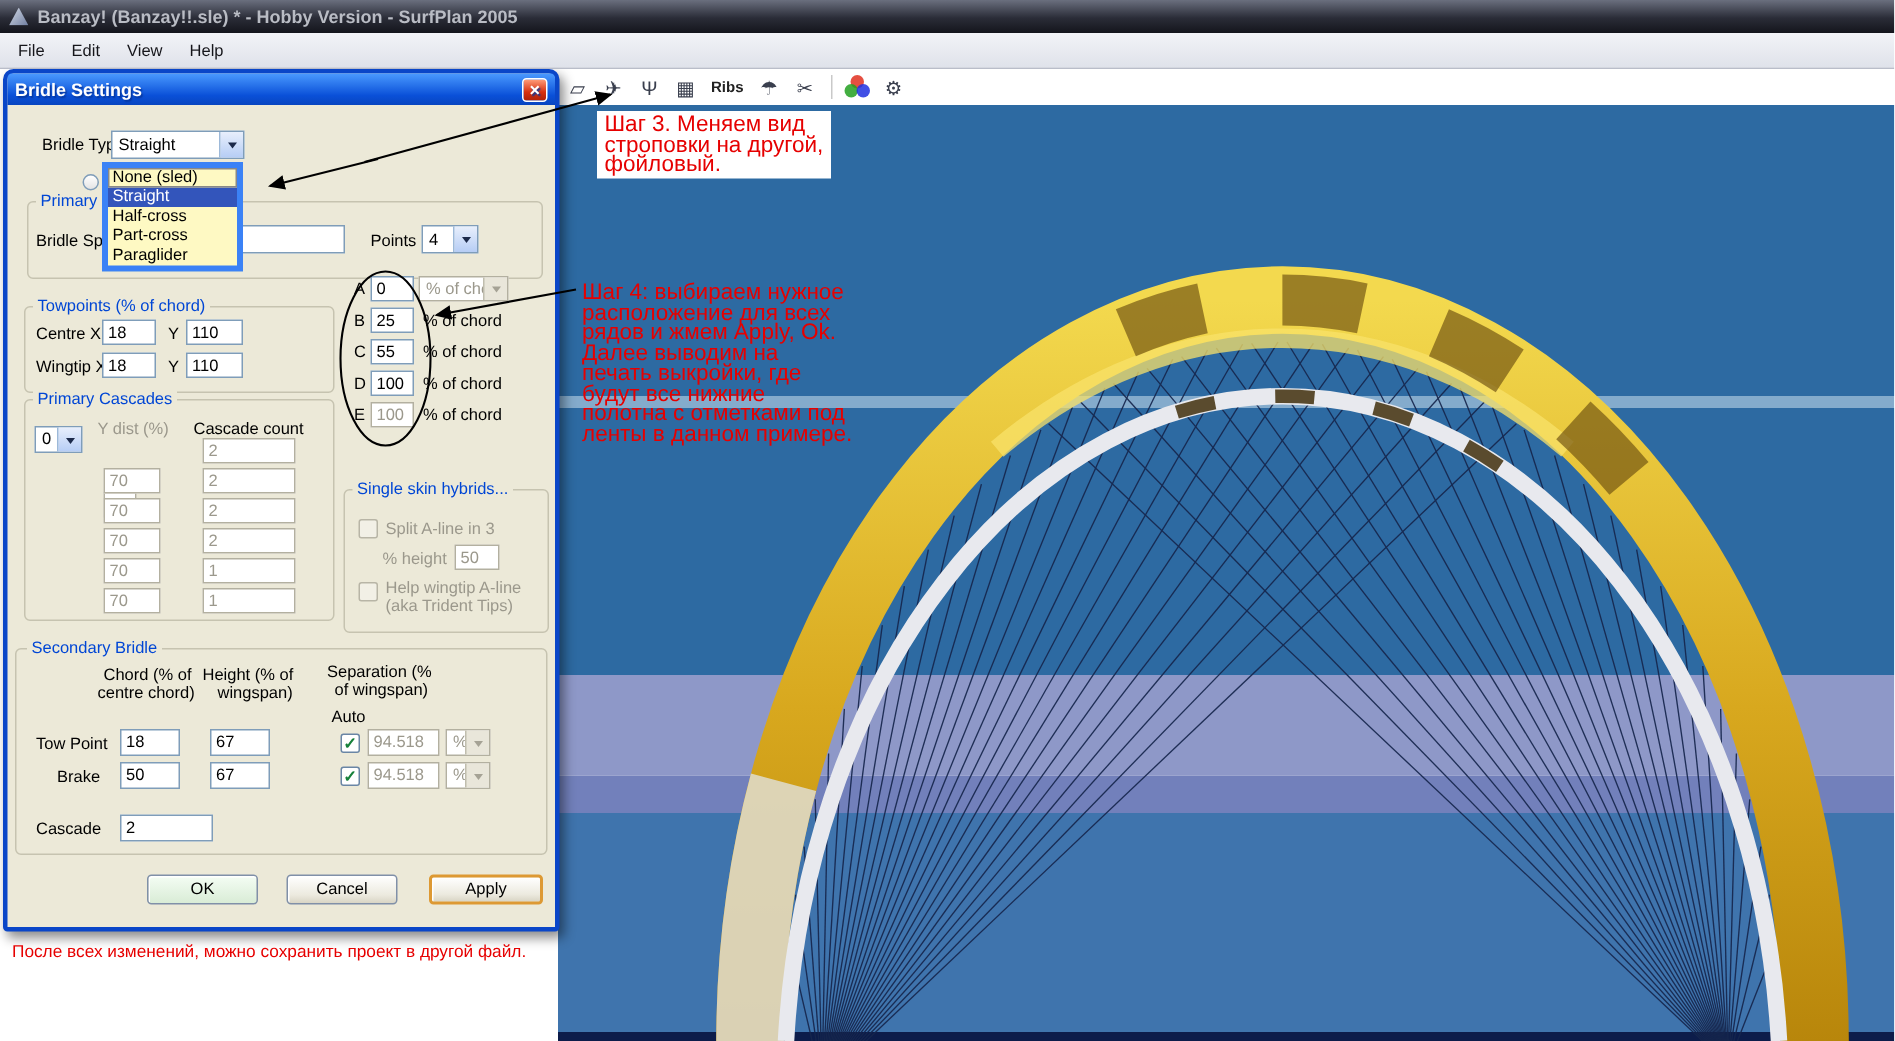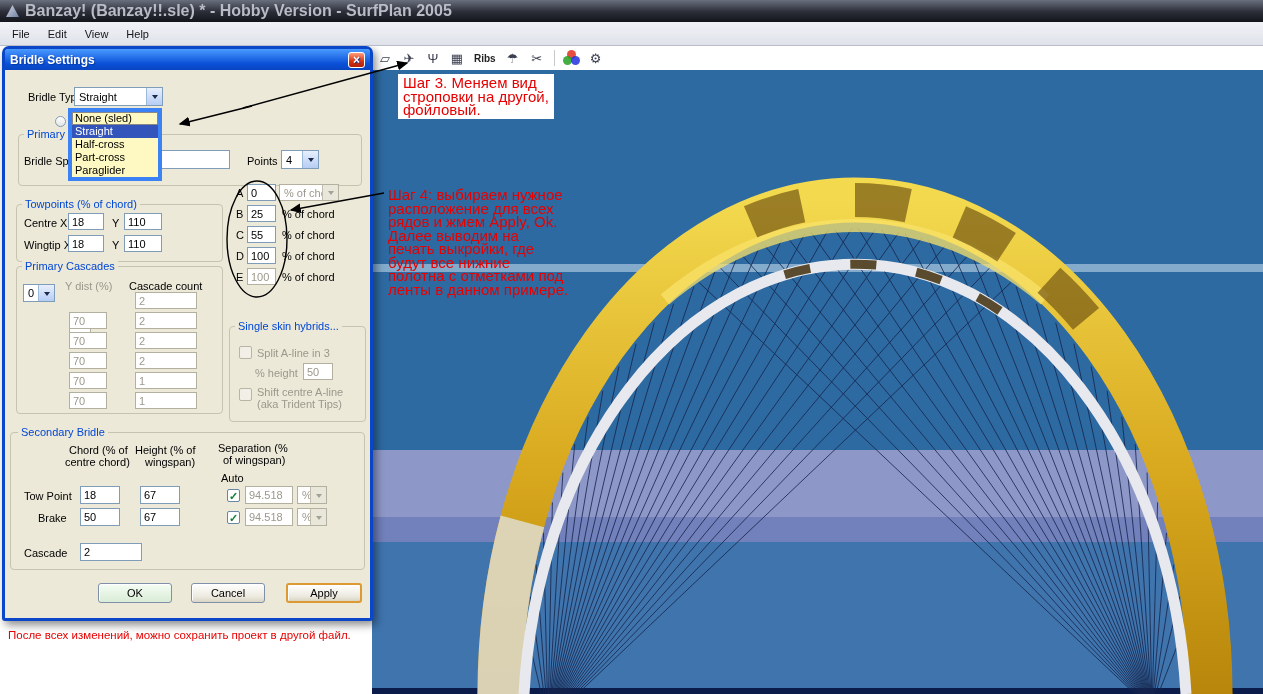--- a/index.html
+++ b/index.html
@@ -4,21 +4,21 @@
 <style>
   * { margin:0; padding:0; box-sizing:border-box; }
   html,body { width:1263px; height:694px; }
   body { font-family:"Liberation Sans", sans-serif; font-size:11px; background:#fff; overflow:hidden; }
   .screen { position:relative; width:1263px; height:694px; background:#fff; overflow:hidden; }
 
   
   .titlebar { position:absolute; left:0; top:0; width:100%; height:22px;
     background:linear-gradient(180deg,#6a6f7e 0%,#2a2c37 55%,#14151c 100%);
     display:flex; align-items:center; gap:6px; padding:0 6px;
-    color:#b9bcc4; font-weight:bold; font-size:16px; z-index:50; }
+    color:#b9bcc4; font-weight:bold; font-size:12px; z-index:50; }
   .app-icon { width:13px; height:12px; background:linear-gradient(135deg,#d5dbe6,#6f7ea0); clip-path:polygon(50% 0,100% 100%,0 100%); }
   .menubar { position:absolute; top:22px; left:0; width:100%; height:24px;
     background:linear-gradient(#f2f3f7,#dfe2ea); border-bottom:1px solid #b9bdc9;
     display:flex; align-items:center; padding:0 3px; color:#15151a; z-index:49; }
   .menu-item { padding:4px 9px; }
   .toolbar { position:absolute; top:46px; left:0; width:100%; height:24px; background:#fff; z-index:10; }
   .tb-icons { position:absolute; left:374px; top:1px; height:22px; display:flex; align-items:center; gap:2px; }
   .tbi { width:22px; height:21px; display:flex; align-items:center; justify-content:center; font-size:13px; color:#3a3f4e; }
   .tbi.ribs { width:auto; padding:0 4px; font-size:10px; font-weight:bold; color:#222; }
   .tb-sep { width:1px; height:16px; background:#c9c9c9; margin:0 4px; }
@@ -296,21 +296,21 @@
       <input class="inp dis" style="left: 64px; top: 322px; width: 38px; height: 17px;" value="70">
       <input class="inp dis" style="left: 130px; top: 322px; width: 62px; height: 17px;" value="1">
 
       <div class="grp" style="left:224px;top:256px;width:137px;height:96px;"></div>
       <span class="grp-title" style="left:230px;top:250px;">Single skin hybrids...</span>
       <span class="cb dis" style="left:234px;top:276px;"></span>
       <span class="lbl gray" style="left:252px;top:277px;">Split A-line in 3</span>
       <span class="lbl gray" style="left:250px;top:297px;">% height</span>
       <input class="inp dis" style="left: 298px; top: 293px; width: 30px; height: 17px;" value="50">
       <span class="cb dis" style="left:234px;top:318px;"></span>
-      <span class="lbl gray" style="left:252px;top:316px;">Shift centre A-line</span>
+      <span class="lbl gray" style="left:252px;top:316px;">Help wingtip A-line</span>
       <span class="lbl gray" style="left:252px;top:328px;">(aka Trident Tips)</span>
 
       <div class="grp" style="left:5px;top:362px;width:355px;height:138px;"></div>
       <span class="grp-title" style="left:13px;top:356px;">Secondary Bridle</span>
       <span class="lbl" style="left:64px;top:374px;">Chord (% of</span>
       <span class="lbl" style="left:60px;top:386px;">centre chord)</span>
       <span class="lbl" style="left:130px;top:374px;">Height (% of</span>
       <span class="lbl" style="left:140px;top:386px;">wingspan)</span>
       <span class="lbl" style="left:213px;top:372px;">Separation (%</span>
       <span class="lbl" style="left:218px;top:384px;">of wingspan)</span>

